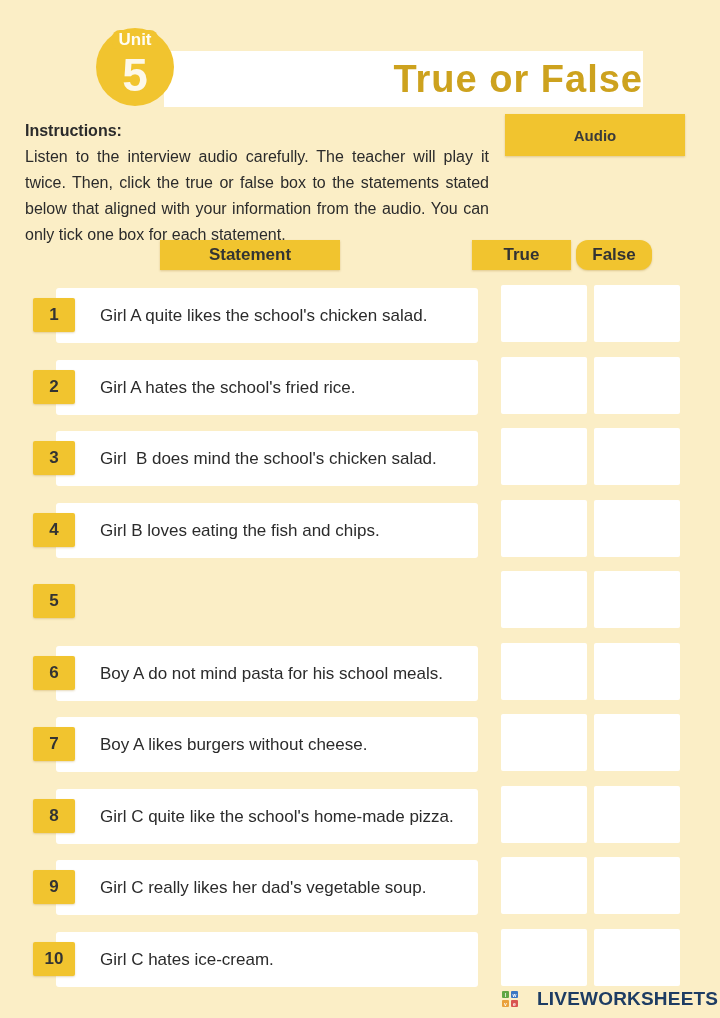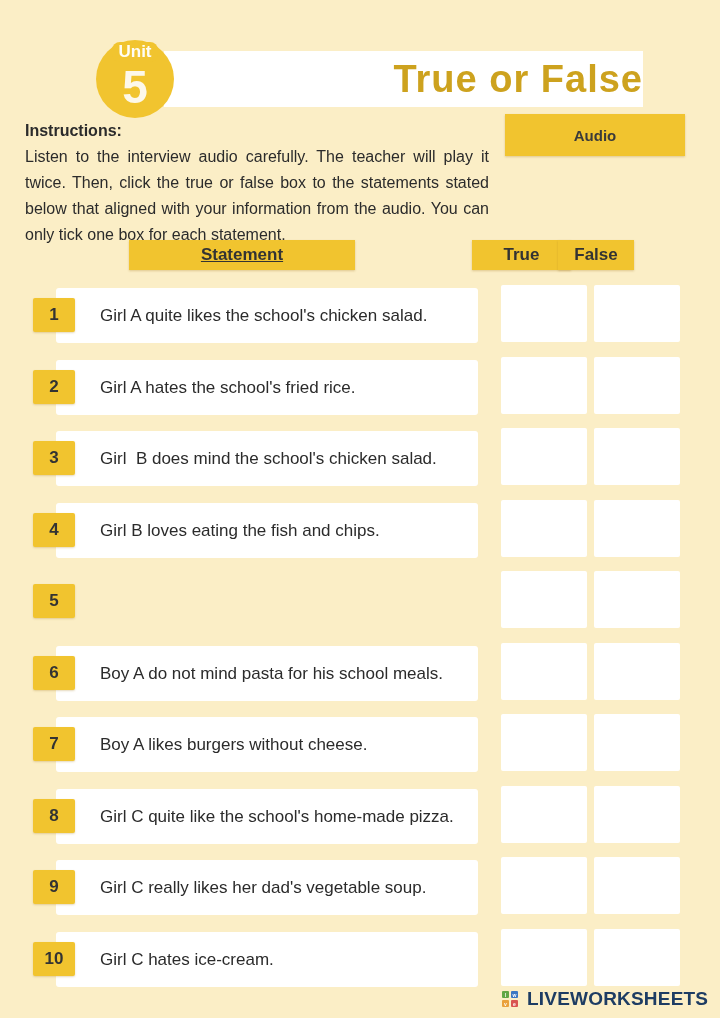--- a/index.html
+++ b/index.html
@@ -23,21 +23,21 @@
     position:absolute;left:164px;top:51px;width:479px;height:56px;
     background:#ffffff;display:flex;align-items:center;justify-content:flex-end;
     z-index:1;
   }
   .title-banner h1{
     font-size:38px;font-weight:bold;color:var(--gold);letter-spacing:1px;
   }
   .unit-badge{
     position:absolute;left:96px;top:28px;width:78px;height:78px;
     background:var(--accent);border-radius:50%;z-index:2;
-    display:flex;flex-direction:column;align-items:center;margin-top:12px;
+    display:flex;flex-direction:column;align-items:center;
   }
   .unit-word{
     margin-top:2px;font-size:17px;font-weight:bold;color:#fffdf4;
     background:var(--accent);padding:0 6px;border-radius:8px;line-height:20px;
   }
   .unit-num{
     font-size:46px;font-weight:bold;color:#fdf8ea;line-height:50px;
   }
   .audio-btn{
     position:absolute;left:505px;top:114px;width:180px;height:42px;
@@ -53,23 +53,23 @@
   }
   .instructions .heading{font-weight:bold;}
   .instructions p{text-align:justify;}
   
   .hdr{
     position:absolute;top:240px;height:30px;background:var(--accent);
     display:flex;align-items:center;justify-content:center;
     font-size:17px;font-weight:bold;color:#333;
     box-shadow:0 1px 2px rgba(170,130,40,0.35);
   }
-  .hdr-statement{left:129px;width:226px;text-decoration:underline;}
+  .hdr-statement{left:160px;width:180px;}
   .hdr-true{left:472px;width:99px;}
-  .hdr-false{left:558px;width:76px;}
+  .hdr-false{left:576px;width:76px;border-radius:12px;}
   
   .row{position:absolute;left:0;width:720px;height:55px;}
   .row .bar{
     position:absolute;left:56px;top:0;width:422px;height:55px;
     background:#ffffff;border-radius:3px;
     display:flex;align-items:center;padding-left:32px;
   }
   .row .bar span{font-size:17px;color:var(--ink);white-space:pre-wrap;margin-left:12px;}
   .row .num{
     position:absolute;left:33px;top:10px;width:42px;height:34px;
@@ -80,21 +80,21 @@
   }
   .chk{
     position:absolute;top:-3px;width:86px;height:57px;background:#ffffff;
     border:none;border-radius:2px;cursor:pointer;
   }
   .chk-true{left:501px;}
   .chk-false{left:594px;}
   
   .logo{
     position:absolute;left:502px;top:988px;height:22px;
-    display:flex;align-items:center;gap:9px;
+    display:flex;align-items:center;gap:19px;
   }
   .logo-grid{
     width:16px;height:16px;display:grid;
     grid-template-columns:7px 7px;grid-template-rows:7px 7px;gap:2px;
   }
   .logo-grid i{
     display:flex;align-items:center;justify-content:center;
     font-style:normal;font-size:5px;font-weight:bold;color:#fff;border-radius:1px;
   }
   .logo-text{

